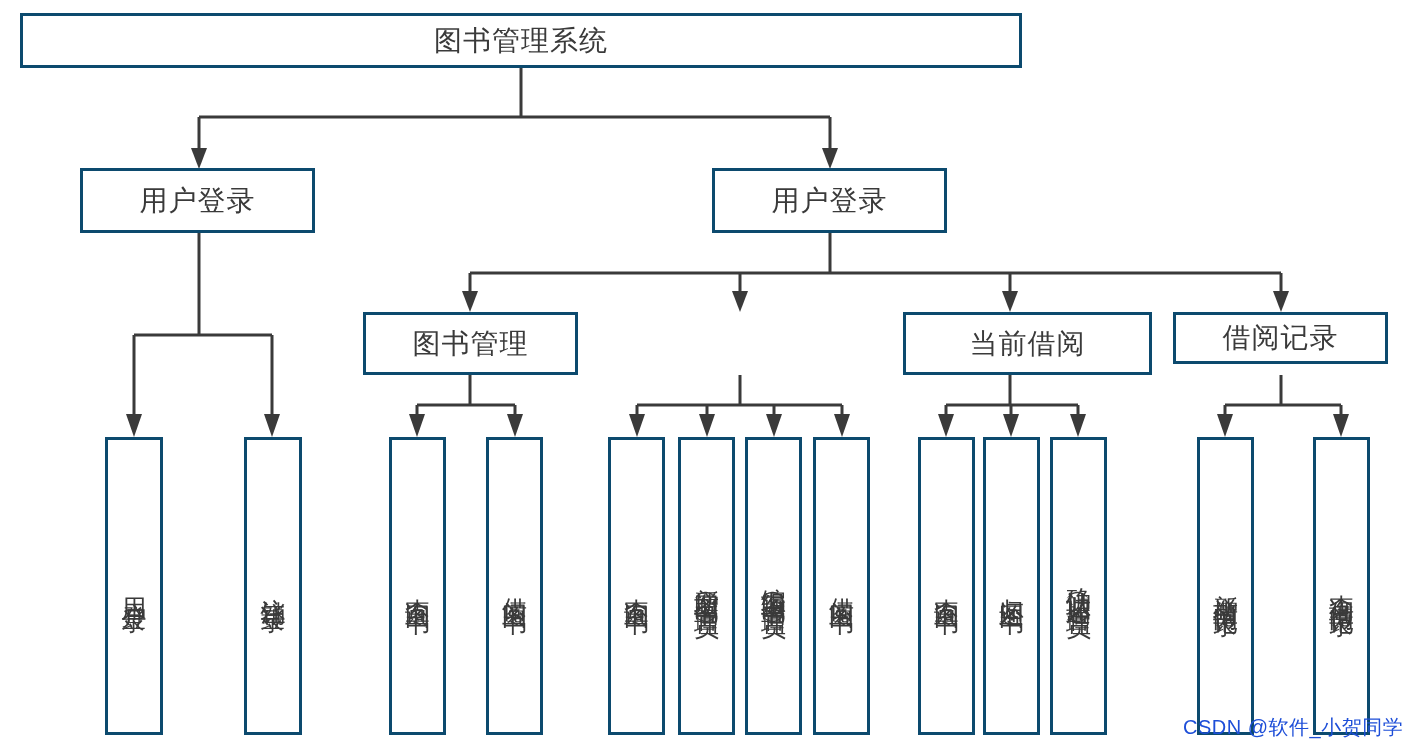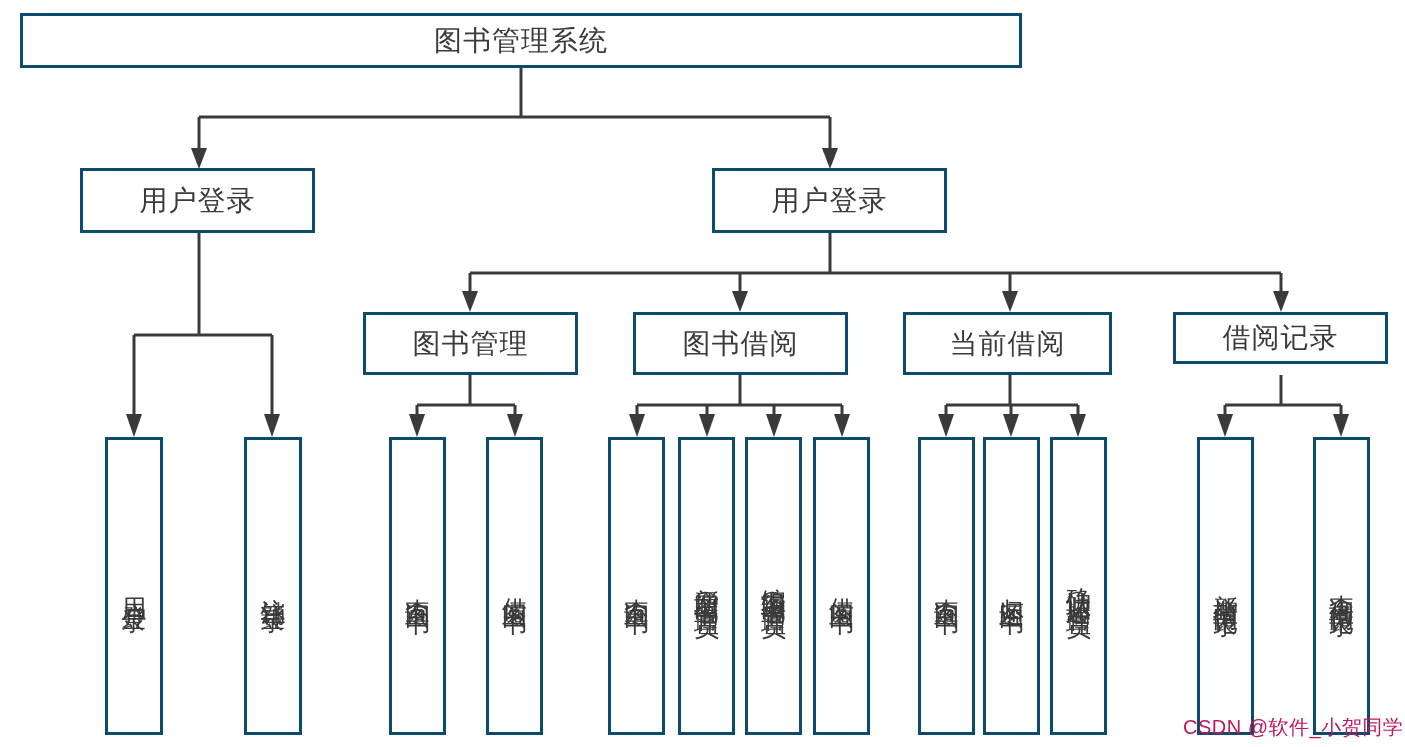--- a/index.html
+++ b/index.html
@@ -46,21 +46,21 @@
     letter-spacing: 4px;
     color: #3a3a3a;
     line-height: 1;
     white-space: nowrap;
   }
   .watermark {
     position: absolute;
     left: 1183px;
     top: 714px;
     font-size: 20px;
-    color: #be185d;
+    color: #1d4ed8;
     letter-spacing: 0.5px;
     white-space: nowrap;
   }
 </style>
 </head>
 <body>
 
 <div id="canvas">
 
   <svg id="wires" viewBox="0 0 1405 747" xmlns="http://www.w3.org/2000/svg">
@@ -117,24 +117,21 @@
   <div class="node box-h" style="left:80px; top:168px; width:235px; height:65px">
     <span>用户登录</span>
   </div>
   <div class="node box-h" style="left:712px; top:168px; width:235px; height:65px">
     <span>用户登录</span>
   </div>
 
   <div class="node box-h" style="left:363px; top:312px; width:215px; height:63px">
     <span>图书管理</span>
   </div>
-  <div class="node box-h" style="left:633px; top:312px; width:215px; height:63px">
-    <span>图书借阅</span>
-  </div>
-  <div class="node box-h" style="left:903px; top:312px; width:209px; height:63px">
+  <div class="node box-h" style="left:903px; top:312px; width:249px; height:63px">
     <span>当前借阅</span>
   </div>
   <div class="node box-h" style="left:1173px; top:312px; width:215px; height:52px">
     <span>借阅记录</span>
   </div>
 
   <div class="node box-v" style="left:105px; top:437px; width:58px; height:298px">
     <span>用户登录</span>
   </div>
   <div class="node box-v" style="left:244px; top:437px; width:58px; height:298px">

